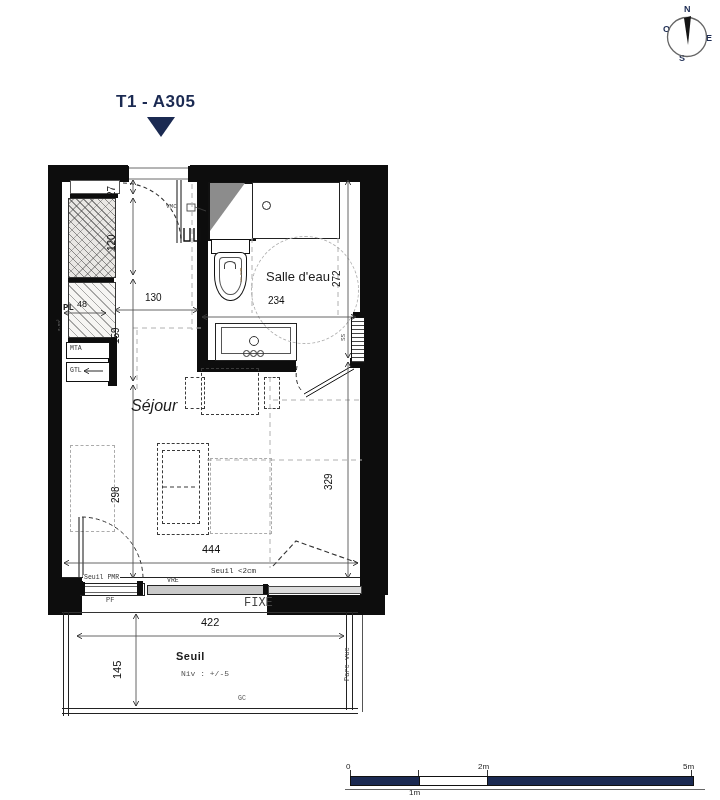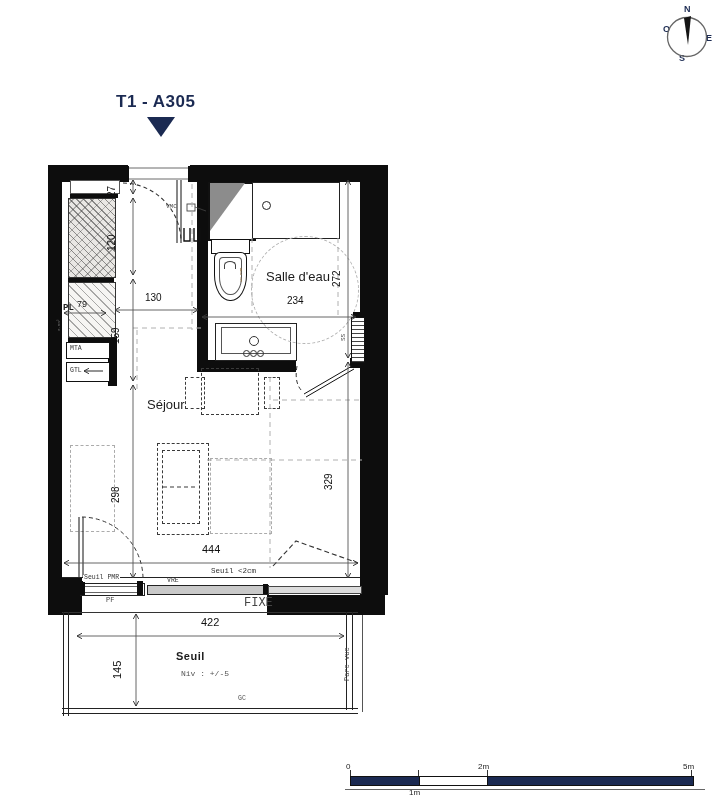--- a/index.html
+++ b/index.html
@@ -171,44 +171,44 @@
 
     <line x1="103" y1="371" x2="84" y2="371" stroke="#111" stroke-width="0.9" marker-end="url(#arr)"></line>
 
     <g>
       <circle cx="687" cy="37" r="19.5" fill="none" stroke="#666" stroke-width="1.3"></circle>
       <polygon points="684,18 691,16 688,45" fill="#151515"></polygon>
     </g>
   </svg>
 
   <div class="lbl sans" style="left:266px;top:270px;font-size:13px;">Salle d'eau</div>
-  <div class="lbl sans" style="left:147px;top:398px;font-size:13px;">Séjour</div>
+  <div class="lbl sans" style="left:131px;top:398px;font-size:16px;font-style:italic;">Séjour</div>
   <div class="lbl sans" style="left:176px;top:651px;font-size:11px;font-weight:600;letter-spacing:.5px;">Seuil</div>
   <div class="lbl mono" style="left:181px;top:670px;font-size:8px;color:#555;">Niv : +/-5</div>
   <div class="lbl mono" style="left:238px;top:696px;font-size:6.5px;color:#555;">GC</div>
   <div class="lbl mono rot" style="left:344px;top:681px;font-size:7px;color:#444;">Pare vue</div>
   <div class="lbl mono" style="left:166px;top:204px;font-size:6px;color:#444;">VMC</div>
   <div class="lbl mono" style="left:63px;top:304px;font-size:9px;font-weight:bold;color:#222;">PL</div>
   <div class="lbl mono rot" style="left:57px;top:331px;font-size:4px;color:#666;">0.5m²</div>
   <div class="lbl mono rot" style="left:341px;top:341px;font-size:6px;color:#444;">SS</div>
   <div class="lbl mono rot" style="left:239px;top:282px;font-size:4px;color:#997744;">WC PMR</div>
 
   <div class="lbl mono" style="left:83px;top:575px;font-size:6.5px;color:#333;background:#fff;padding:0 1px;">Seuil PMR</div>
   <div class="lbl mono" style="left:166px;top:578px;font-size:6.5px;color:#333;background:#fff;padding:0 1px;">VRE</div>
   <div class="lbl mono" style="left:210px;top:568px;font-size:7.5px;color:#333;background:#fff;padding:0 1px;">Seuil &lt;2cm</div>
   <div class="lbl mono" style="left:106px;top:597px;font-size:7px;color:#444;">PF</div>
   <div class="lbl mono" style="left:244px;top:597px;font-size:12px;color:#444;">FIXE</div>
 
   <div class="lbl dim rot" style="left:107px;top:197px;">27</div>
   <div class="lbl dim rot" style="left:107px;top:251px;">120</div>
   <div class="lbl dim rot" style="left:111px;top:344px;">159</div>
   <div class="lbl dim rot" style="left:111px;top:503px;">298</div>
-  <div class="lbl dim" style="left:77px;top:300px;font-size:9px;">79</div>
+  <div class="lbl dim" style="left:77px;top:300px;font-size:9px;">48</div>
   <div class="lbl dim" style="left:145px;top:293px;">130</div>
-  <div class="lbl dim" style="left:287px;top:296px;">234</div>
+  <div class="lbl dim" style="left:268px;top:296px;">234</div>
   <div class="lbl dim rot" style="left:332px;top:287px;">272</div>
   <div class="lbl dim rot" style="left:324px;top:490px;">329</div>
   <div class="lbl dimL" style="left:202px;top:544px;">444</div>
   <div class="lbl dimL" style="left:201px;top:617px;">422</div>
   <div class="lbl dimL rot" style="left:112px;top:679px;">145</div>
 
   <div class="lbl sans" style="left:346px;top:763px;font-size:8px;">0</div>
   <div class="lbl sans" style="left:409px;top:763px;font-size:8px;margin-top:26px;">1m</div>
   <div class="lbl sans" style="left:478px;top:763px;font-size:8px;">2m</div>
   <div class="lbl sans" style="left:683px;top:763px;font-size:8px;">5m</div>

